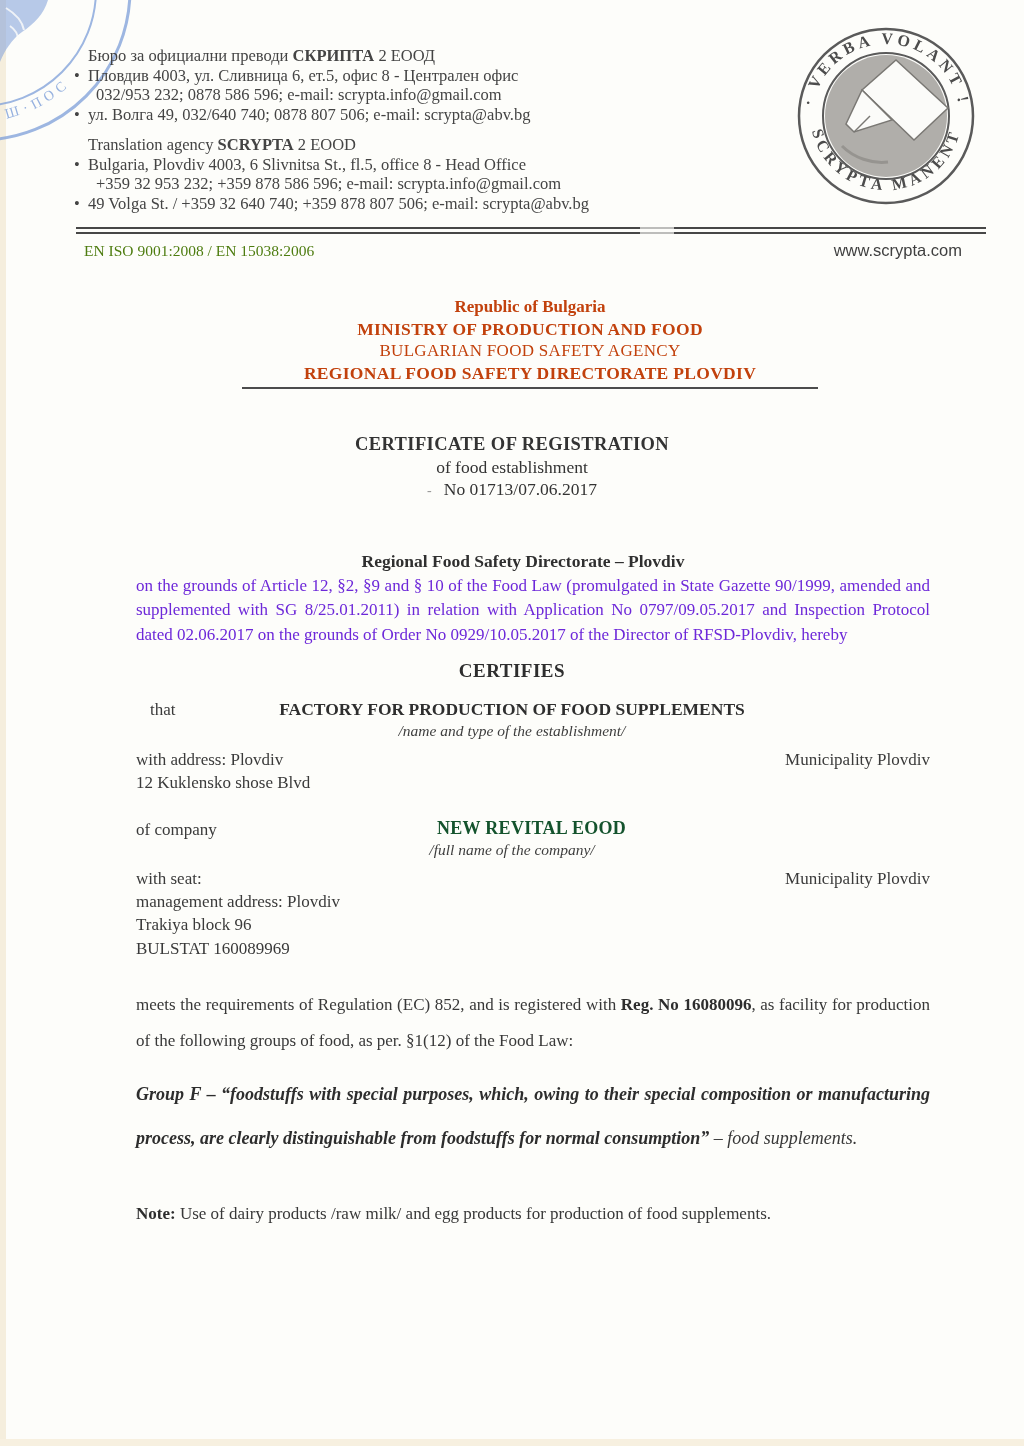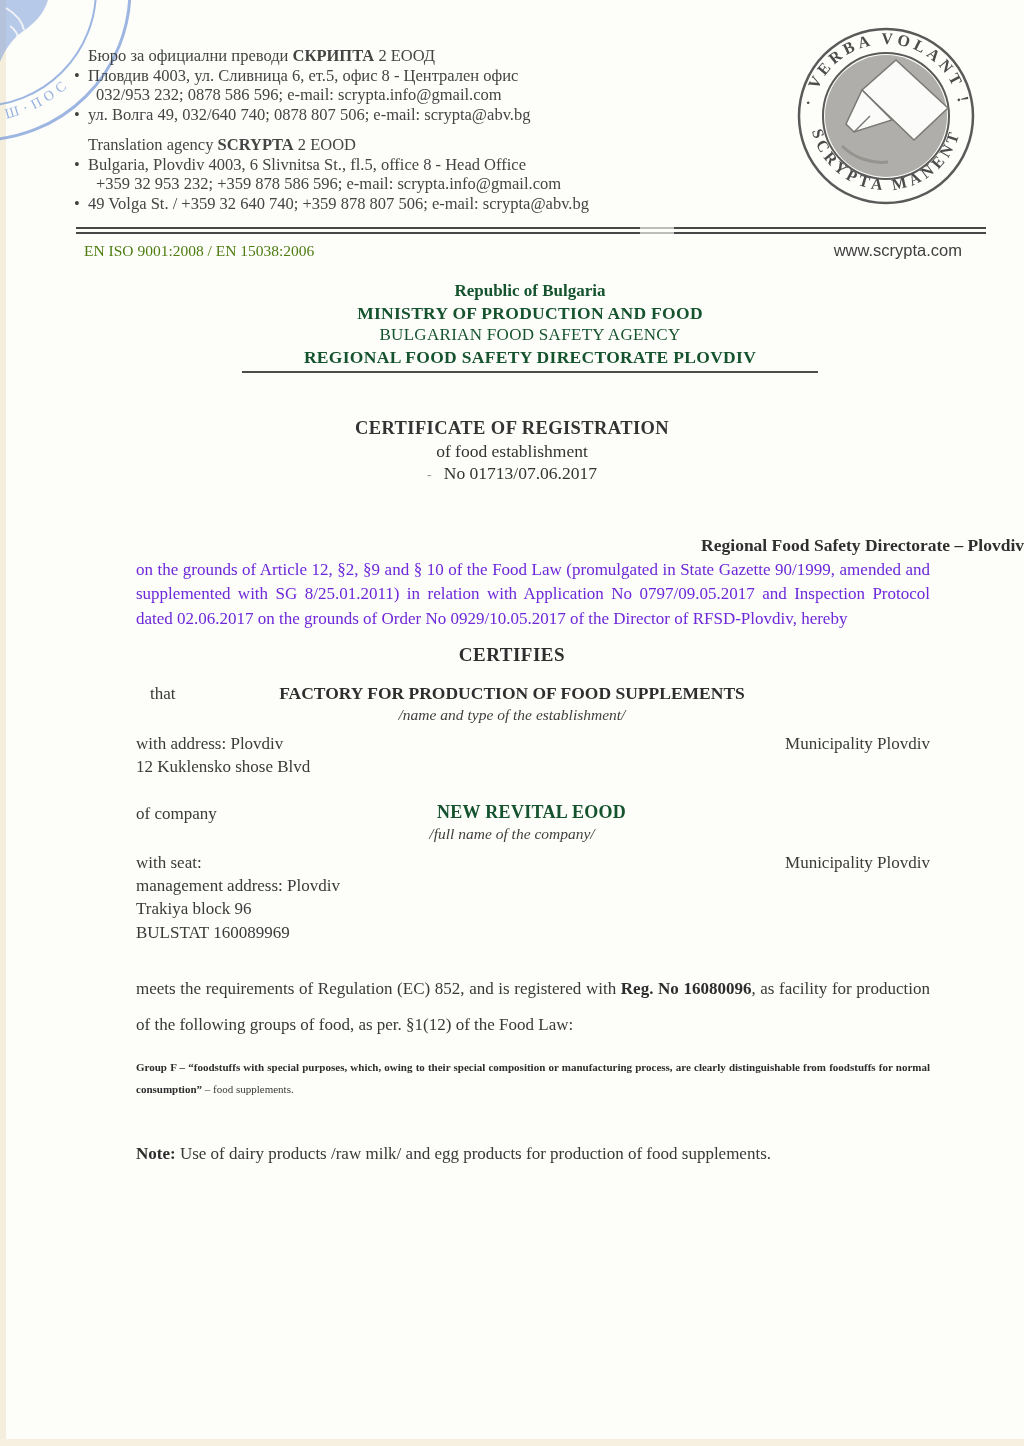--- a/index.html
+++ b/index.html
@@ -30,48 +30,48 @@
   .rule-gap{position:absolute;left:62%;top:-2px;width:34px;height:7px;background:rgba(253,253,250,.65);}
   .iso-row{display:flex;justify-content:space-between;align-items:baseline;margin:7px 62px 0 84px;}
   .iso-text{font-size:15.5px;color:#4d7c0f;}
   .website{font-family:"Liberation Sans","DejaVu Sans",sans-serif;font-size:16.5px;color:#3f3f3f;}
   .translation-note{
     margin:20px 104px 0 0;text-align:right;
     font-weight:bold;font-style:italic;font-size:18.5px;color:#333;
   }
   .translation-note span{text-decoration:underline;text-underline-offset:3px;}
   
-  .gov-header{margin-top:20px;text-align:center;line-height:22px;color:#14532d;padding-left:36px;}
+  .gov-header{margin-top:36px;text-align:center;line-height:22px;color:#c2410c;padding-left:36px;}
   .gh1{font-weight:bold;font-size:17px;}
   .gh2{font-weight:bold;font-size:17.5px;letter-spacing:.3px;}
   .gh3{font-size:17px;letter-spacing:.3px;}
   .gh4{font-weight:bold;font-size:17.5px;letter-spacing:.3px;}
   .header-underline{width:576px;margin:3px auto 0;border-bottom:2px solid #4c4c4c;}
   
   .cert-block{margin-top:44px;text-align:center;line-height:22.5px;color:#333;}
   .cert-title{font-weight:bold;font-size:18.5px;letter-spacing:.4px;}
   .cert-sub{font-size:17.5px;}
   .cert-no{font-size:17.5px;}
   .faint-mark{color:#999;margin-right:12px;font-size:14px;}
   
-  .directorate{margin-top:48px;text-align:right;font-weight:bold;font-size:17.5px;color:#2f2f2f;padding-left:22px;}
+  .directorate{margin-top:48px;text-align:center;font-weight:bold;font-size:17.5px;color:#2f2f2f;padding-left:22px;}
   .para{margin:2px 94px 0 136px;text-align:justify;font-size:17px;line-height:24.5px;color:#6d28d9;}
   .certifies{margin-top:13px;text-align:center;font-weight:bold;font-size:19px;letter-spacing:.5px;color:#2e2e2e;}
   .that-row{position:relative;margin-top:17px;}
   .that-word{position:absolute;left:150px;top:1px;font-size:17px;}
   .estab-name{text-align:center;font-weight:bold;font-size:17.5px;color:#2e2e2e;}
   .caption{text-align:center;font-style:italic;font-size:15.5px;color:#3e3e3e;margin-top:2px;}
   .addr-row{display:flex;justify-content:space-between;margin:9px 94px 0 136px;font-size:17px;line-height:22px;}
   .left-line{margin:1px 94px 0 136px;font-size:17px;line-height:22.5px;}
   .company-row{position:relative;margin-top:23px;}
   .company-word{position:absolute;left:136px;top:2px;font-size:17px;}
   .company-name{text-align:center;font-weight:bold;font-size:18px;letter-spacing:.3px;color:#14532d;margin-left:39px;}
   .meets{margin:27px 94px 0 136px;text-align:justify;font-size:17px;line-height:36px;color:#383838;}
   .bold{font-weight:bold;color:#2d2d2d;}
-  .group-para{margin:13px 94px 0 136px;text-align:justify;font-size:11px;line-height:22px;color:#2d2d2d;font-weight:bold;}
+  .group-para{margin:13px 94px 0 136px;text-align:justify;font-size:18px;line-height:44px;color:#2d2d2d;font-weight:bold;font-style:italic;}
   .group-para .regular{font-weight:normal;color:#383838;}
   .note-para{margin:42px 94px 0 136px;font-size:17px;line-height:24px;color:#383838;}
 </style>
 </head>
 <body>
 
 <div class="page">
   <div class="edge-left"></div>
   <div class="edge-bottom"></div>
 

